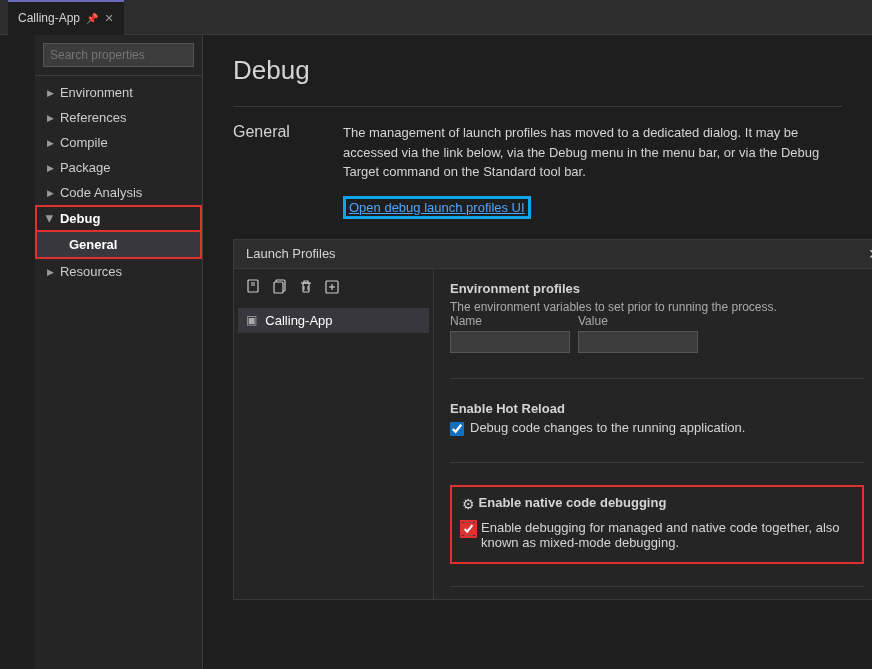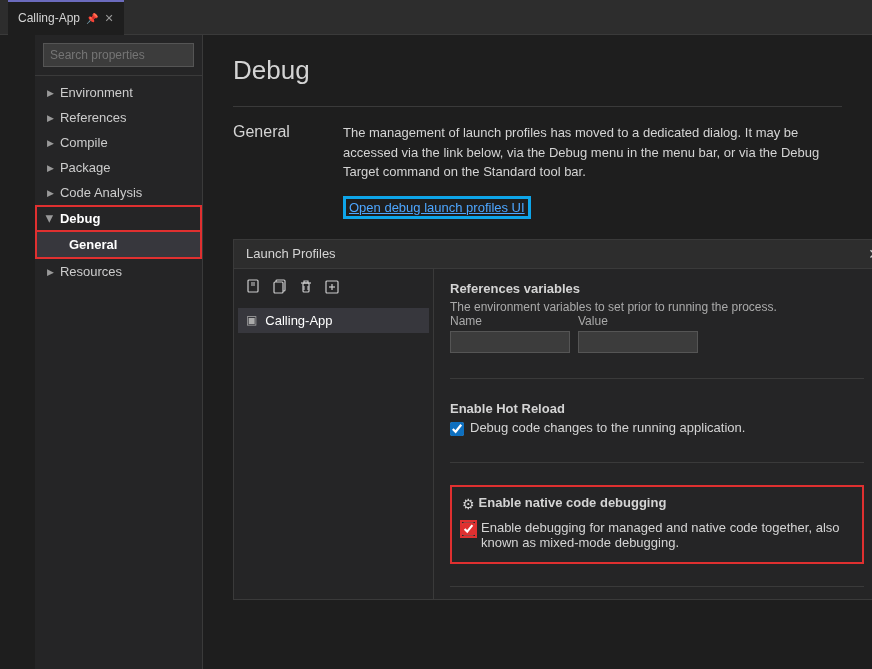--- a/index.html
+++ b/index.html
@@ -419,21 +419,21 @@
           <div class="profile-item">
             <span class="profile-icon">▣</span>
             <span>Calling-App</span>
           </div>
         </div>
 
         <div class="dialog-right">
           <div class="dialog-right-inner">
 
             <div>
-              <div class="field-section-title">References variables</div>
+              <div class="field-section-title">Environment profiles</div>
               <div class="field-desc">The environment variables to set prior to running the process.</div>
               <div class="env-table">
                 <div class="env-col-header">Name</div>
                 <div class="env-col-header">Value</div>
               </div>
               <div class="env-table">
                 <div class="env-input"></div>
                 <div class="env-input"></div>
               </div>
             </div>

